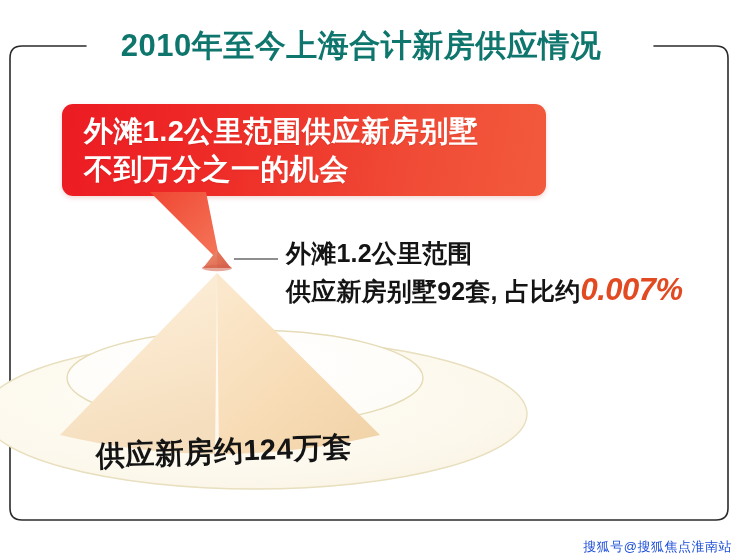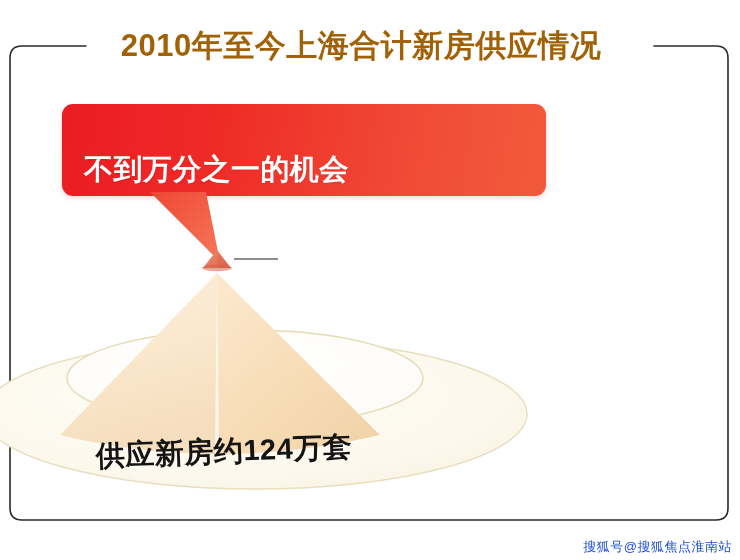--- a/index.html
+++ b/index.html
@@ -33,21 +33,21 @@
 
   
   #page-title {
     position: absolute;
     left: 0;
     top: 26px;
     width: 722px;
     text-align: center;
     font-size: 31px;
     font-weight: bold;
-    color: #a16207;
+    color: #0f766e;
     letter-spacing: 0.5px;
     line-height: 40px;
     white-space: nowrap;
   }
 
   
   #callout-bubble {
     position: absolute;
     left: 62px;
     top: 104px;
@@ -152,20 +152,21 @@
 
 <div id="stage">
 
   <svg id="card-frame" viewBox="0 0 740 560" xmlns="http://www.w3.org/2000/svg">
     <path d="M 86 46 L 22 46 Q 10 46 10 58 L 10 508 Q 10 520 22 520 L 716 520 Q 728 520 728 508 L 728 58 Q 728 46 716 46 L 654 46" fill="none" stroke="#2B2B2B" stroke-width="1.6" stroke-linecap="round"></path>
   </svg>
 
   <div id="page-title">2010年至今上海合计新房供应情况</div>
 
   <div id="callout-bubble">
+    <div class="bubble-line l1">外滩1.2公里范围供应新房别墅</div>
     <div class="bubble-line l2">不到万分之一的机会</div>
   </div>
 
   <svg id="callout-tail" viewBox="0 0 90 76" xmlns="http://www.w3.org/2000/svg">
     <defs>
       <linearGradient id="tailGrad" x1="0" y1="0" x2="1" y2="1">
         <stop offset="0%" stop-color="#F04632"></stop>
         <stop offset="100%" stop-color="#F4795C"></stop>
       </linearGradient>
     </defs>
@@ -213,18 +214,22 @@
 
     <path d="M 217 40 L 219 218 L 215 218 Z" fill="#FFF9EE" opacity="0.95"></path>
 
     <path d="M 217 14 L 203 32 L 217 32 Z" fill="url(#tipLeft)"></path>
     <path d="M 217 14 L 231 32 L 217 32 Z" fill="url(#tipRight)"></path>
     <ellipse cx="217" cy="32" rx="15" ry="3.2" fill="#D4604A" opacity="0.55"></ellipse>
   </svg>
 
   <div id="leader-line"></div>
 
+  <div id="annotation-block">
+    <div class="ann-line l1">外滩1.2公里范围</div>
+    <div class="ann-line l2"><span>供应新房别墅92套, 占比约</span><span id="annotation-pct">0.007%</span></div>
+  </div>
 
   <div id="base-label">供应新房约124万套</div>
 
   <div id="watermark">搜狐号@搜狐焦点淮南站</div>
 
 </div>
 
 </body></html>

